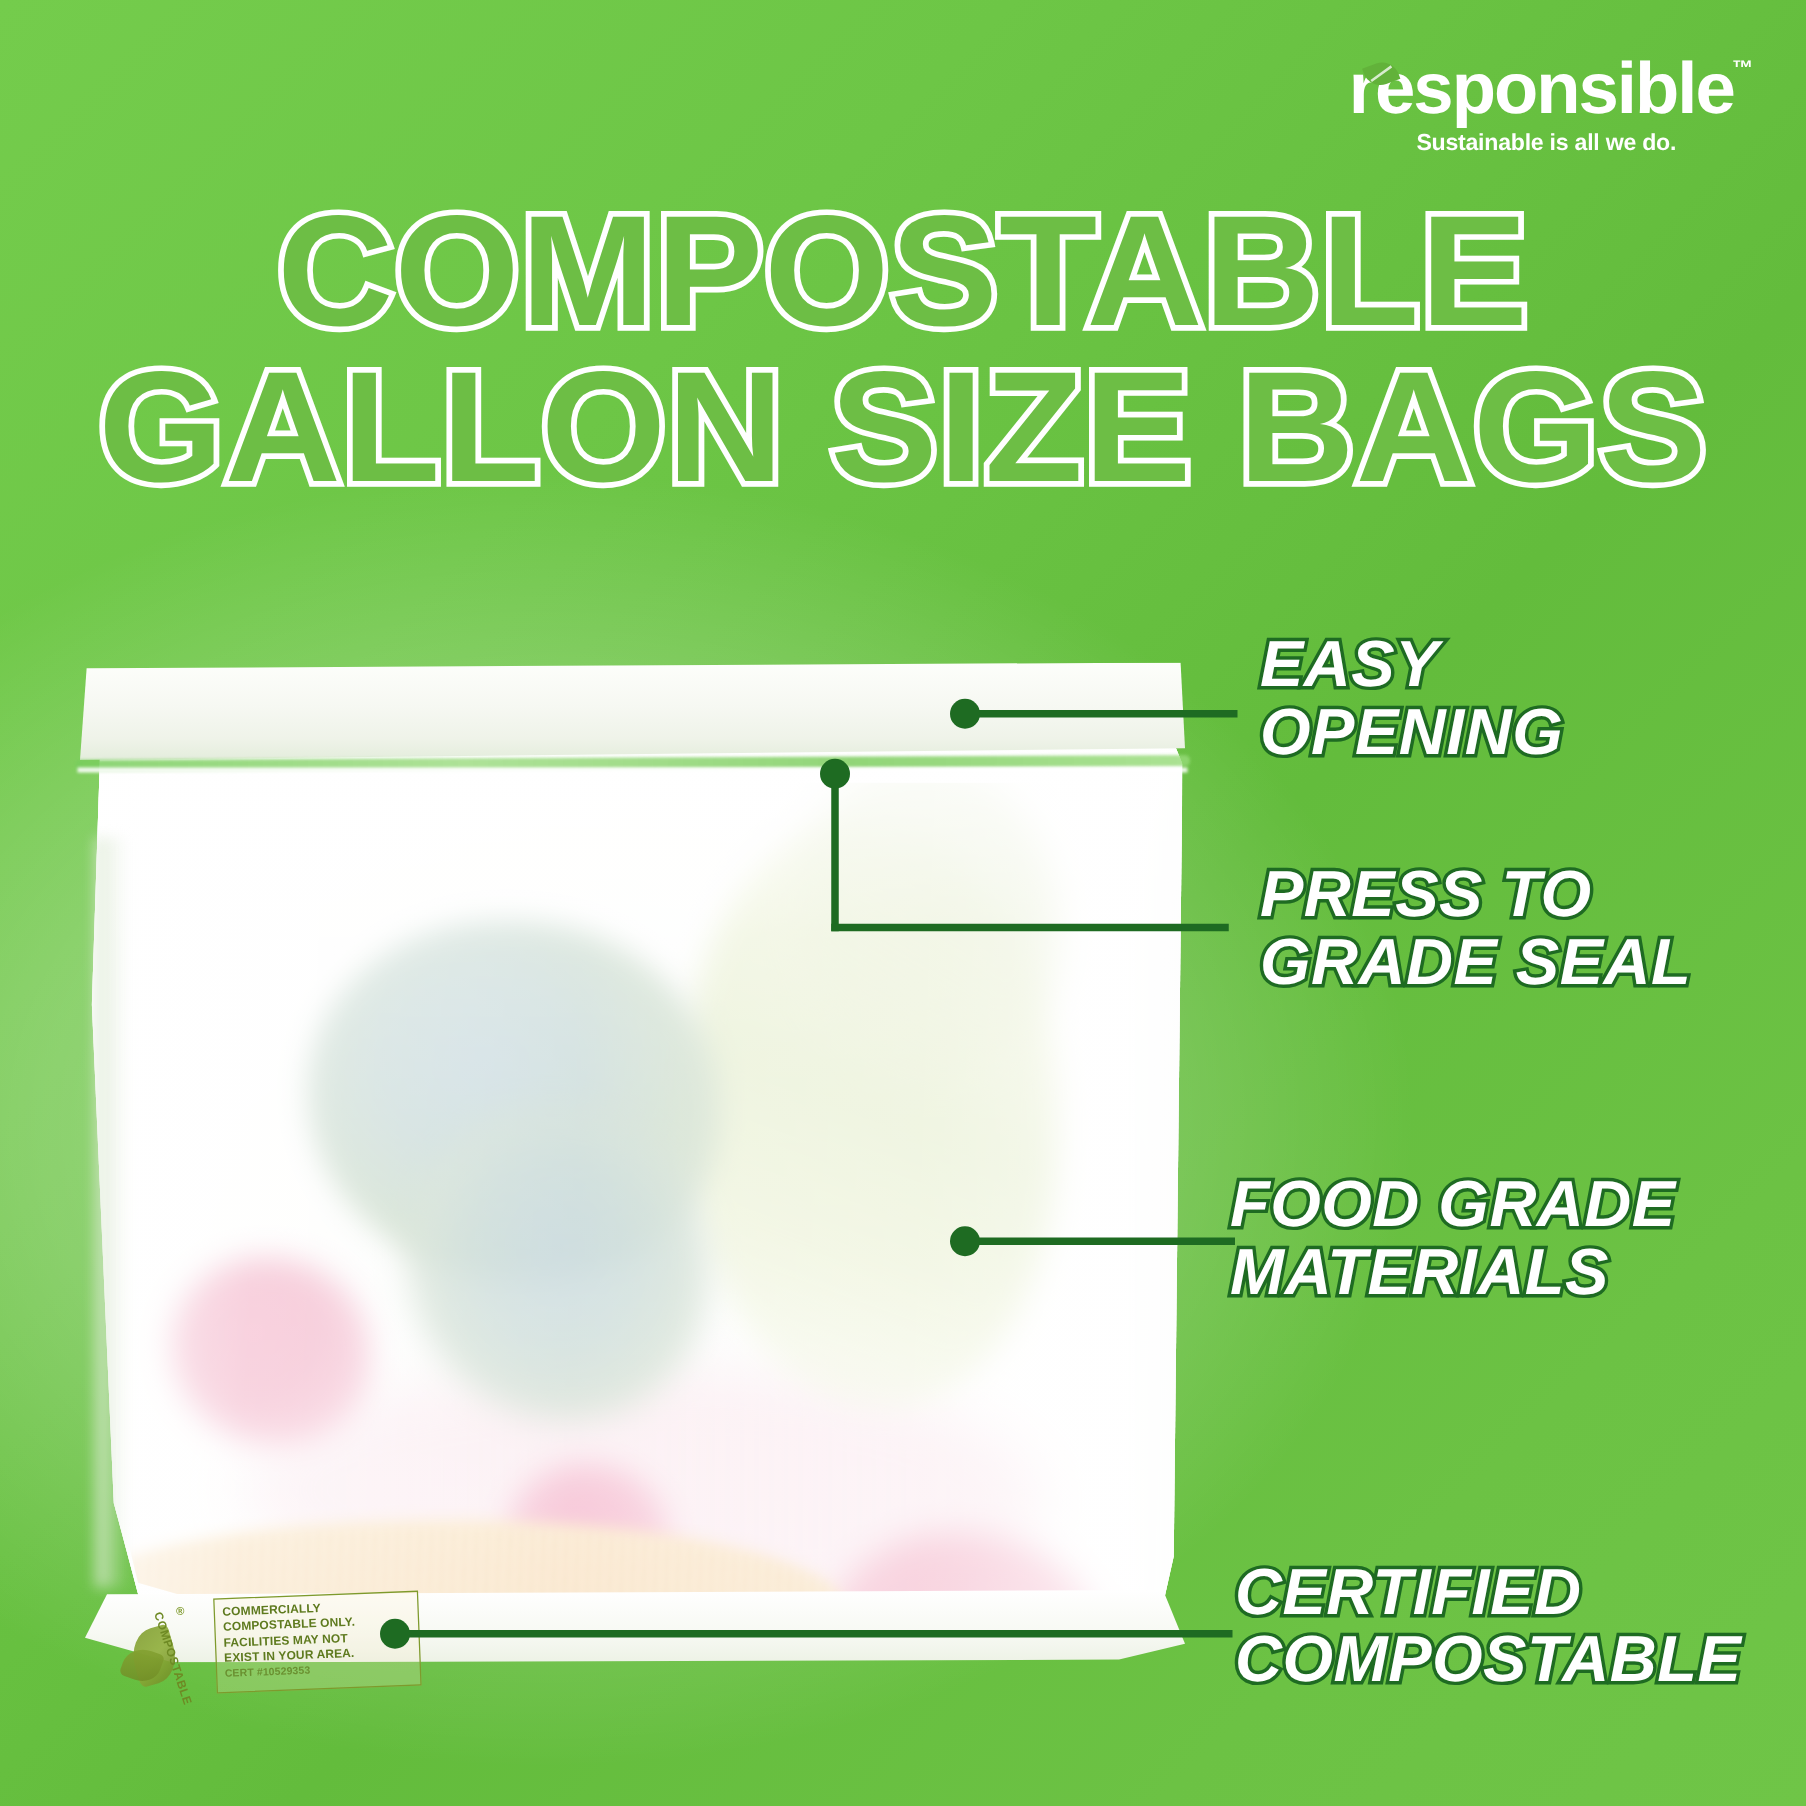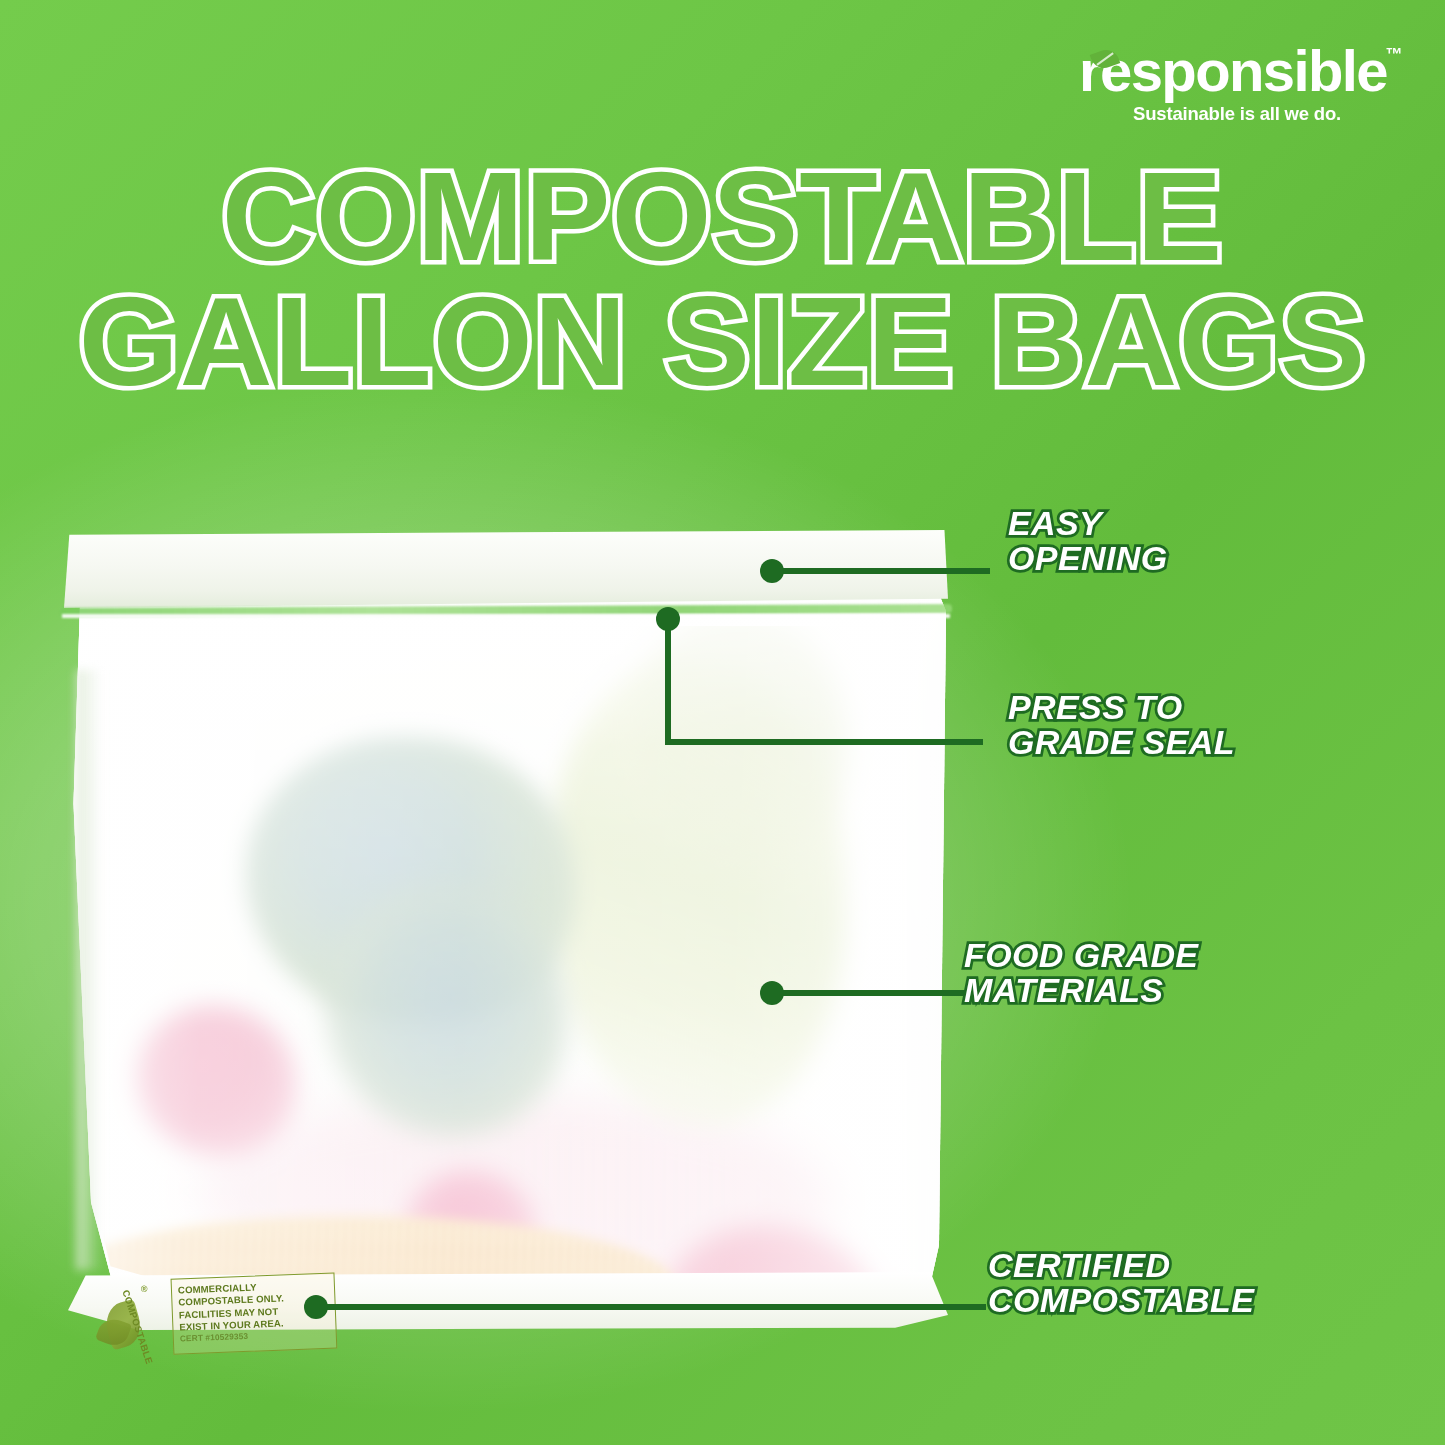--- a/index.html
+++ b/index.html
@@ -221,29 +221,29 @@
     font-size:9.6px; font-weight:bold; color:#5E7A1E;
     line-height:1.28; letter-spacing:0.1px; white-space:nowrap;
   }
   #cert .box div.num { font-size:8.4px; opacity:.72; }
 
   
   .callout-text {
     position:absolute;
     color:#FFFFFF;
     font-weight:bold; font-style:italic;
-    font-size:34px; line-height:1.03;
+    font-size:52px; line-height:1.03;
     letter-spacing:0.4px;
     -webkit-text-stroke:5.5px #1E6B22;
     paint-order:stroke fill;
     white-space:pre-line;
   }
   #co-easy      { left:1008px; top:506px; }
   #co-press     { left:1008px; top:690px; }
-  #co-food      { left:964px;  top:938px; }
+  #co-food      { left:984px;  top:938px; }
   #co-certified { left:988px;  top:1248px; }
 
   .lead { position:absolute; background:#1E6B22; }
   .dot  { position:absolute; width:24px; height:24px; border-radius:50%; background:#1E6B22; }
 
   
   #lead-easy   { left:772px; top:568px; width:218px; height:6px; }
   #dot-easy    { left:760px; top:559px; }
   
   #lead-press-v { left:665px; top:617px; width:6px; height:128px; }

